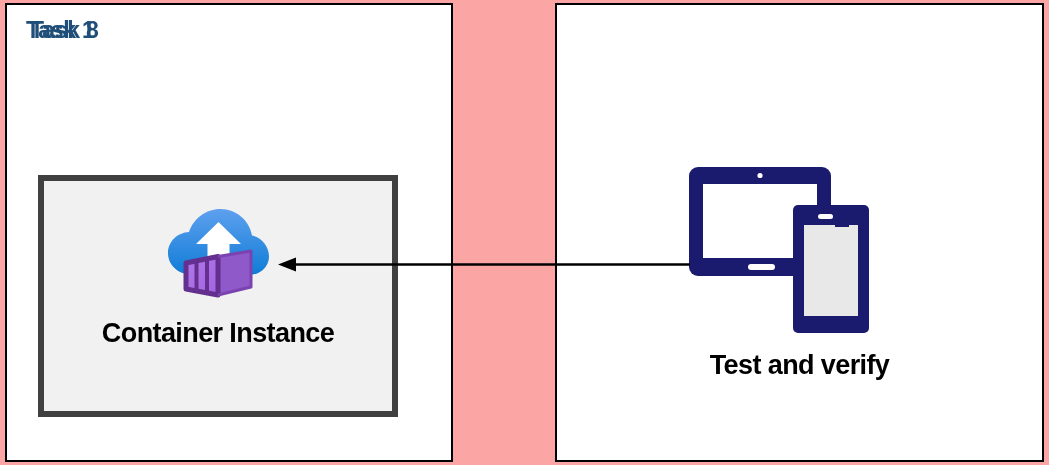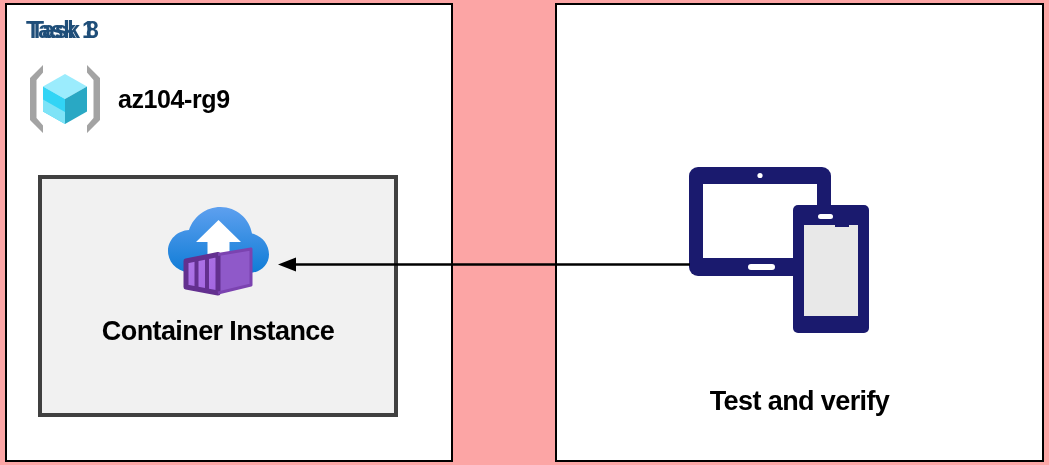--- a/index.html
+++ b/index.html
@@ -60,21 +60,21 @@
 
   
   #ci-card {
     position: absolute;
     box-sizing: border-box;
     left: 38px;
     top: 175px;
     width: 360px;
     height: 242px;
     background: #F1F1F1;
-    border: 4px solid #404040;
+    border: 6px solid #404040;
   }
   #ci-icon {
     position: absolute;
     left: 50%;
     transform: translateX(-50%);
     top: 22px;
     width: 106px;
     height: 96px;
     display: block;
   }
@@ -104,21 +104,20 @@
     position: absolute;
     left: 555px;
     width: 489px;
     top: 350px;
     text-align: center;
     font-size: 27px;
     font-weight: bold;
     color: #000000;
     letter-spacing: -0.6px;
     white-space: nowrap;
-    margin-top: 36px;
   }
 
   
   #connector {
     position: absolute;
     left: 270px;
     top: 250px;
     width: 420px;
     height: 30px;
     display: block;
@@ -128,39 +127,20 @@
 </head>
 <body>
 
 <div id="canvas">
 
   
   <div id="panel-1" class="task-panel"></div>
 
   <div id="title-1" class="task-title">Task 1</div>
 
-  <div id="rg-row">
-    <span>
-      <svg id="rg-icon" viewBox="0 0 78 74" xmlns="http://www.w3.org/2000/svg">
-
-        <path d="M17 3 L4 16 L4 58 L17 71 L17 63.5 L10.5 56 L10.5 18 L17 10.5 Z" fill="#A3A3A3"></path>
-
-        <path d="M61 3 L74 16 L74 58 L61 71 L61 63.5 L67.5 56 L67.5 18 L61 10.5 Z" fill="#A3A3A3"></path>
-
-        <path d="M39 12 L61 24.5 L39 37 L17 24.5 Z" fill="#9BECFD"></path>
-
-        <path d="M17 24.5 L39 37 L39 62 L17 49.5 Z" fill="#32D4F5"></path>
-
-        <path d="M61 24.5 L61 49.5 L39 62 L39 37 Z" fill="#29A8C4"></path>
-
-        <path d="M17 37.5 L39 50 L39 62 L17 49.5 Z" fill="#7EE3F7"></path>
-      </svg>
-    </span>
-    <span id="rg-label">az104-rg9</span>
-  </div>
 
   <div id="ci-card">
     <span>
       <svg id="ci-icon" viewBox="0 0 106 96" xmlns="http://www.w3.org/2000/svg">
         <defs>
           <linearGradient id="cloudGrad" x1="0.5" y1="0" x2="0.5" y2="1">
             <stop offset="0%" stop-color="#5EA0EF"></stop>
             <stop offset="100%" stop-color="#0F7CD6"></stop>
           </linearGradient>
           <linearGradient id="boxFront" x1="0" y1="0" x2="1" y2="1">

